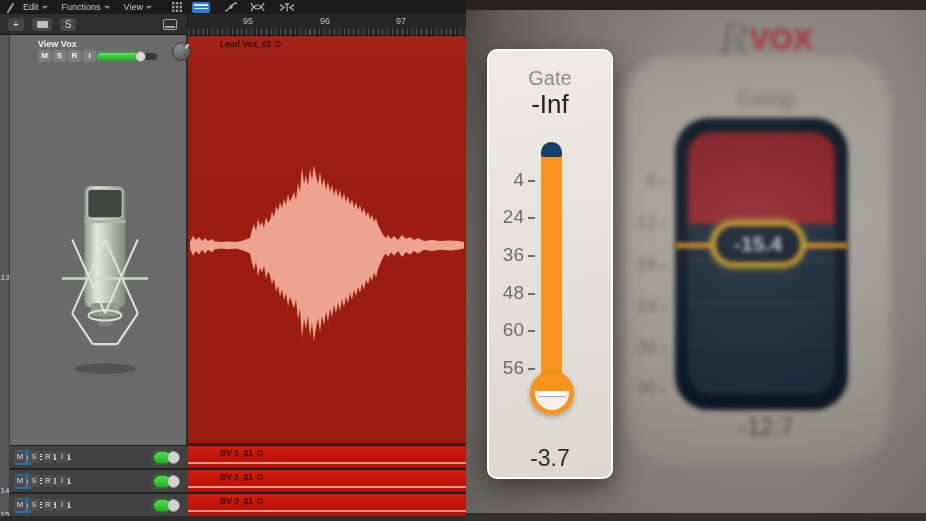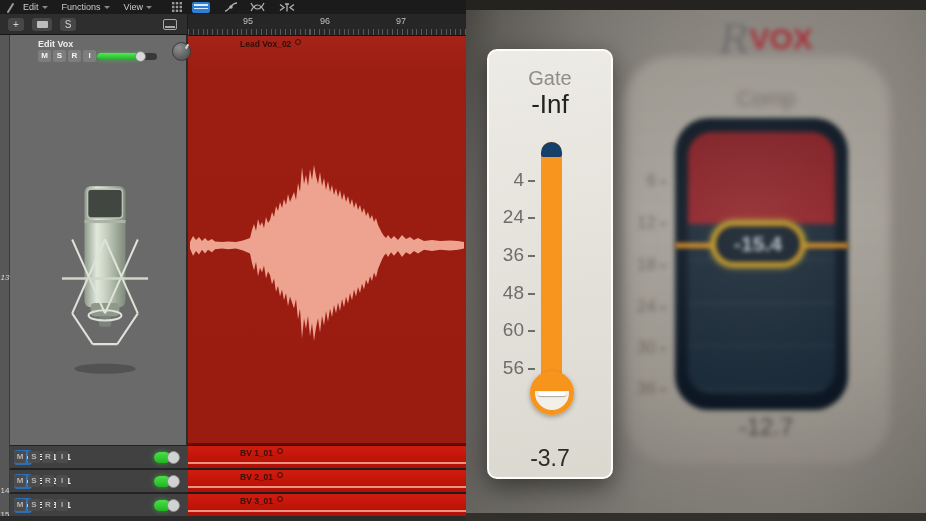--- a/index.html
+++ b/index.html
@@ -64,21 +64,21 @@
   .toggle { position:absolute; right:8px; width:26px; height:11px; border-radius:6px; background:#222; }
   .toggle .g { position:absolute; left:0; top:0; width:17px; height:11px; border-radius:6px;
     background:linear-gradient(180deg,#4ae04a,#23b523); box-shadow:0 0 5px rgba(60,220,60,.6); }
   .toggle .k { position:absolute; left:13px; top:-1px; width:13px; height:13px; border-radius:50%;
     background:#d2d2d2; border:1px solid #8e8e8e; }
 
   
   .region-main { position:absolute; left:188px; top:36px; width:278px; height:409px;
     background:linear-gradient(180deg,#a52318 0%, #9c1e13 8%, #9a1c11 100%);
     border-bottom:2px solid #5f100a; z-index:1; }
-  .region-label { position:absolute; left:52px; top:3px; display:flex; align-items:flex-start; gap:4px;
+  .region-label { position:absolute; left:32px; top:3px; display:flex; align-items:center; gap:4px;
     font-size:8.5px; font-weight:bold; color:#330d07; }
   .loop-circle { width:6px; height:6px; border:1px solid rgba(45,12,6,.85); border-radius:50%; display:inline-block; }
   .region-main svg { position:absolute; left:0; top:99px; }
 
   .bv-back { position:absolute; left:188px; top:445px; width:278px; height:71px; background:#1d1d1d; z-index:1; }
   .region-bv { position:absolute; left:188px; width:278px; height:22px;
     background:linear-gradient(180deg,#d01c10 0%, #c01408 55%, #ae1007 100%); z-index:2; }
   .region-bv .region-label { top:2px; color:#3a0f08; }
   .region-bv .wline { position:absolute; left:0; right:0; bottom:4px; height:2px; background:#efa28f; opacity:.9; }
   .daw-bottom { position:absolute; left:0; top:516px; width:466px; height:5px; background:#2b2b2b; z-index:2; }
@@ -218,21 +218,21 @@
   </div>
 
   <div class="gutter">
     <span class="tnum" style="top:238px;font-style:italic;">13</span>
     <span class="tnum" style="top:451px;">14</span>
     <span class="tnum" style="top:475px;">15</span>
 
   </div>
 
   <div class="trackpanel">
-    <span class="lv-name">Edit Vox</span>
+    <span class="lv-name">View Vox</span>
     <span class="msri lead">
       <b>M</b>
       <b>S</b>
       <b>R</b>
       <b>I</b>
     </span>
     <span class="vol-slider">
       <span class="vol-fill"></span>
       <span class="vol-knob"></span>
     </span>

